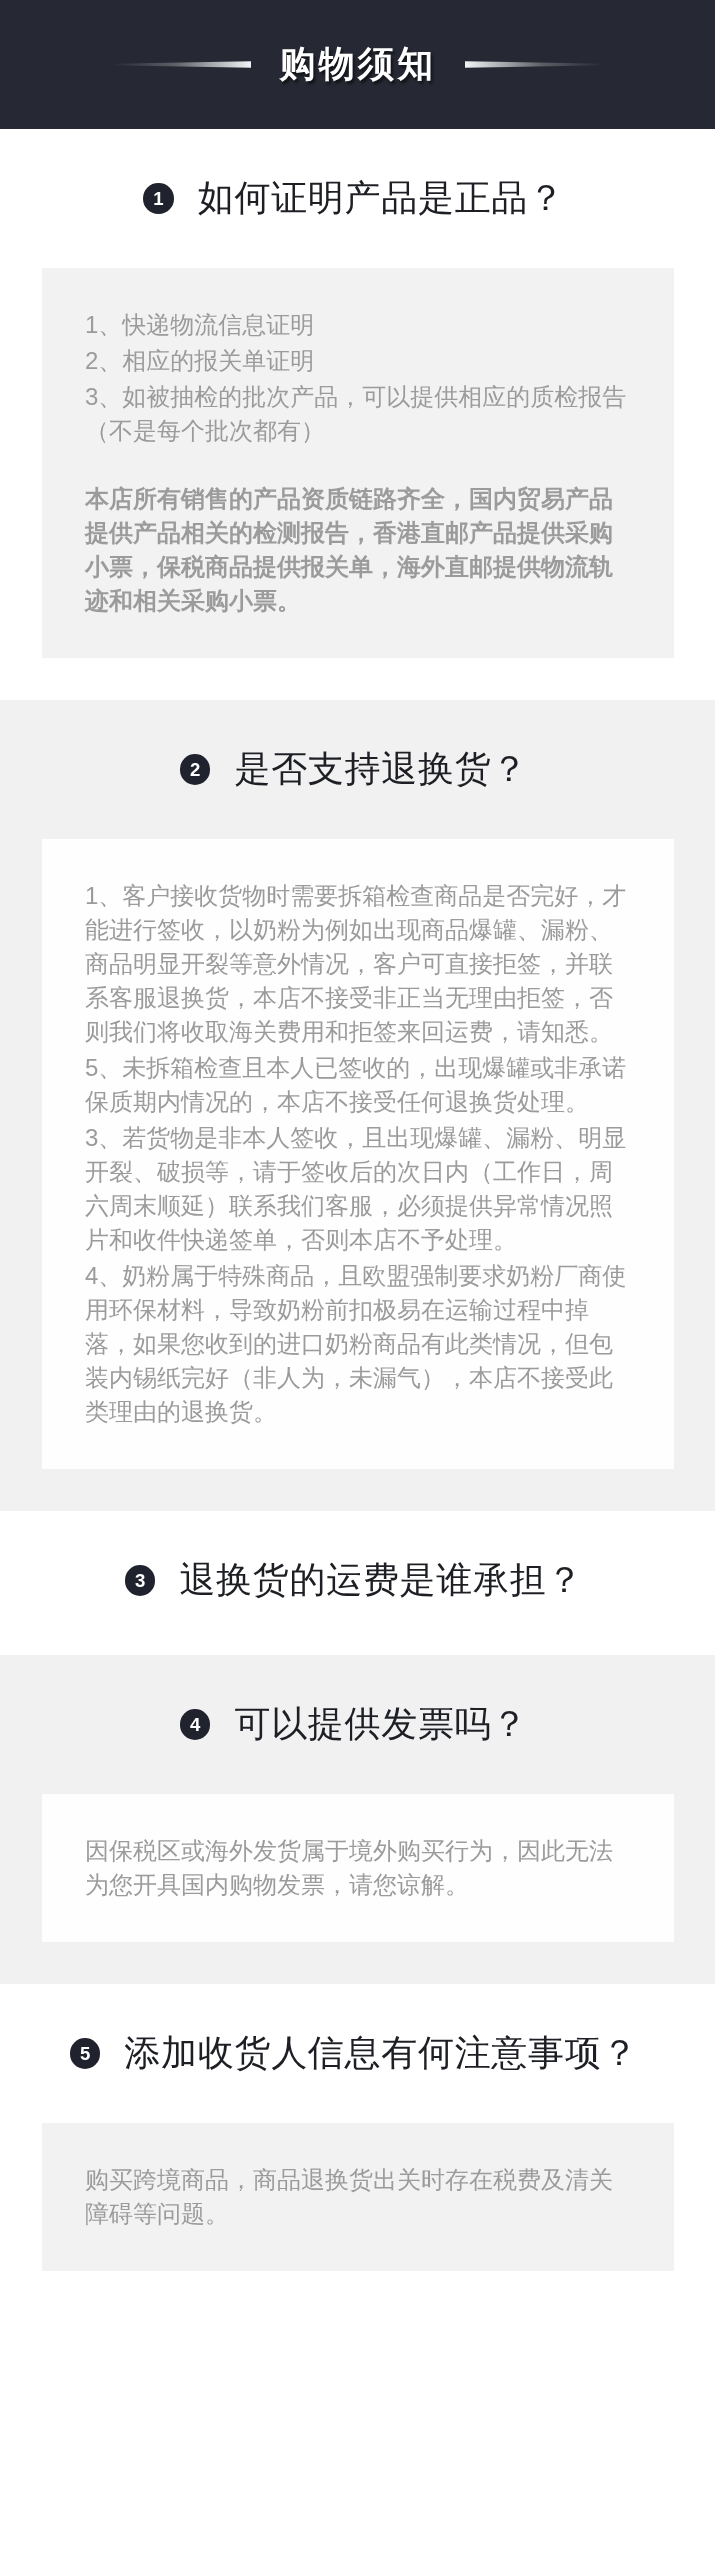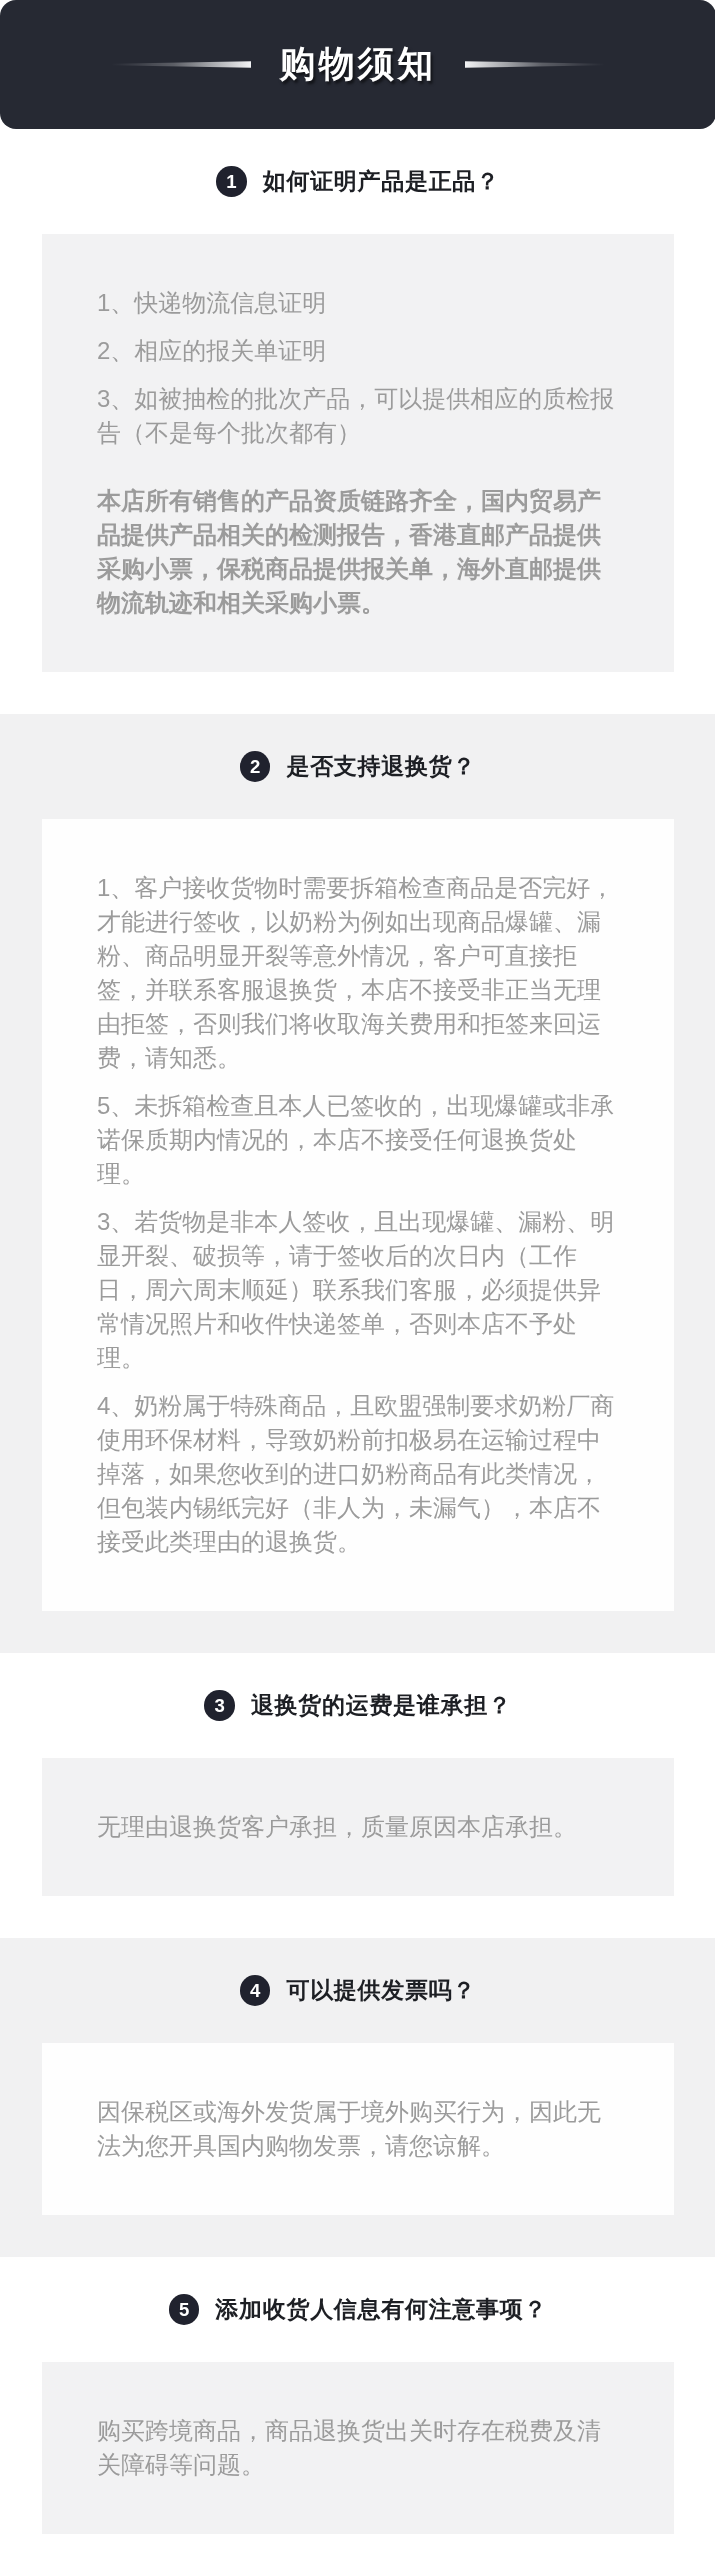--- a/index.html
+++ b/index.html
@@ -19,21 +19,20 @@
     font-family:"Liberation Sans","DejaVu Sans",sans-serif;
   }
   
   .header{
     height:129px;
     background:var(--header-bg);
     display:flex;
     align-items:center;
     justify-content:center;
     gap:28px;
-    border-radius:16px;
   }
   .header-title{
     margin:0;
     color:#ffffff;
     font-size:36px;
     font-weight:700;
     letter-spacing:3.3px;
     text-shadow:2px 3.3px 2.7px rgba(0,0,0,0.55);
     white-space:nowrap;
   }
@@ -60,40 +59,40 @@
     width:30.5px;height:30.5px;
     border-radius:50%;
     background:var(--badge-bg);
     color:#ffffff;
     font-size:18.6px;
     font-weight:700;
     display:flex;align-items:center;justify-content:center;
     flex:0 0 auto;
   }
   .title{
-    margin:0;
-    font-size:23px;
-    font-weight:700;
+    margin:8px;
+    font-size:36px;
+    font-weight:400;
     color:var(--title-color);
     letter-spacing:0.7px;
     white-space:nowrap;
   }
   .box{
     margin:37px 42px 0;
     padding:38px 41px;
     font-size:24px;
     line-height:34px;
     color:var(--body-color);
     overflow-wrap:anywhere;
     word-break:break-all;
   }
   .section.plain .box{background:var(--box-bg);}
   .section.band .box{background:var(--card-bg);}
   .group + .group{margin-top:34px;font-weight:bold;}
-  .para{margin:14px;}
+  .para{margin:2px;}
 </style>
 </head>
 <body>
 
 <header class="header">
   <span class="decor left"></span>
   <h1 class="header-title">购物须知</h1>
   <span class="decor right"></span>
 </header>
 
@@ -128,25 +127,20 @@
           <p class="para">4、奶粉属于特殊商品，且欧盟强制要求奶粉厂商使用环保材料，导致奶粉前扣极易在运输过程中掉落，如果您收到的进口奶粉商品有此类情况，但包装内锡纸完好（非人为，未漏气），本店不接受此类理由的退换货。</p>
         </div>
       </div>
   </section>
 
   <section class="section plain">
     <div class="title-row">
       <span class="badge">3</span>
       <h2 class="title">退换货的运费是谁承担？</h2>
     </div>
-    <div class="box">
-        <div class="group">
-          <p class="para">无理由退换货客户承担，质量原因本店承担。</p>
-        </div>
-      </div>
   </section>
 
   <section class="section band">
     <div class="title-row">
       <span class="badge">4</span>
       <h2 class="title">可以提供发票吗？</h2>
     </div>
     <div class="box">
         <div class="group">
           <p class="para">因保税区或海外发货属于境外购买行为，因此无法为您开具国内购物发票，请您谅解。</p>

